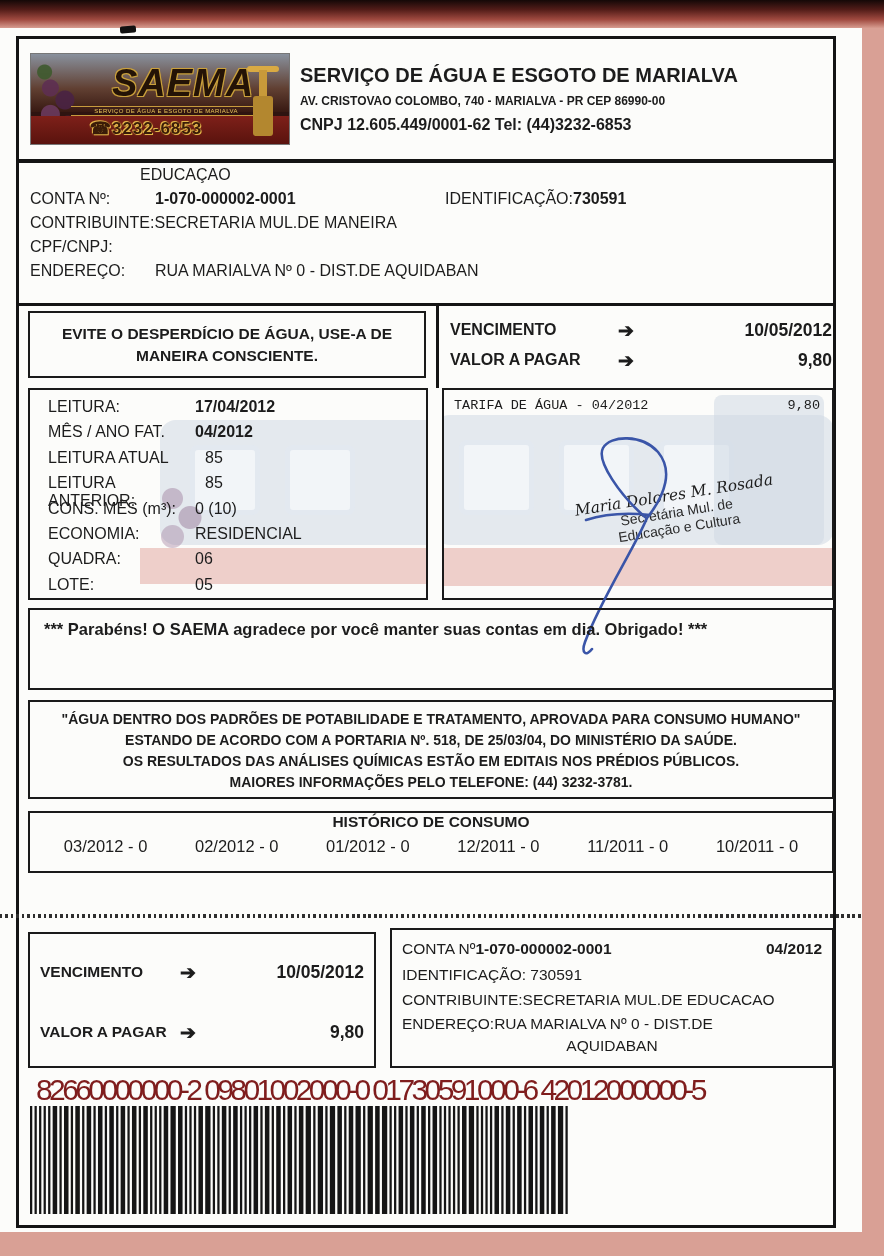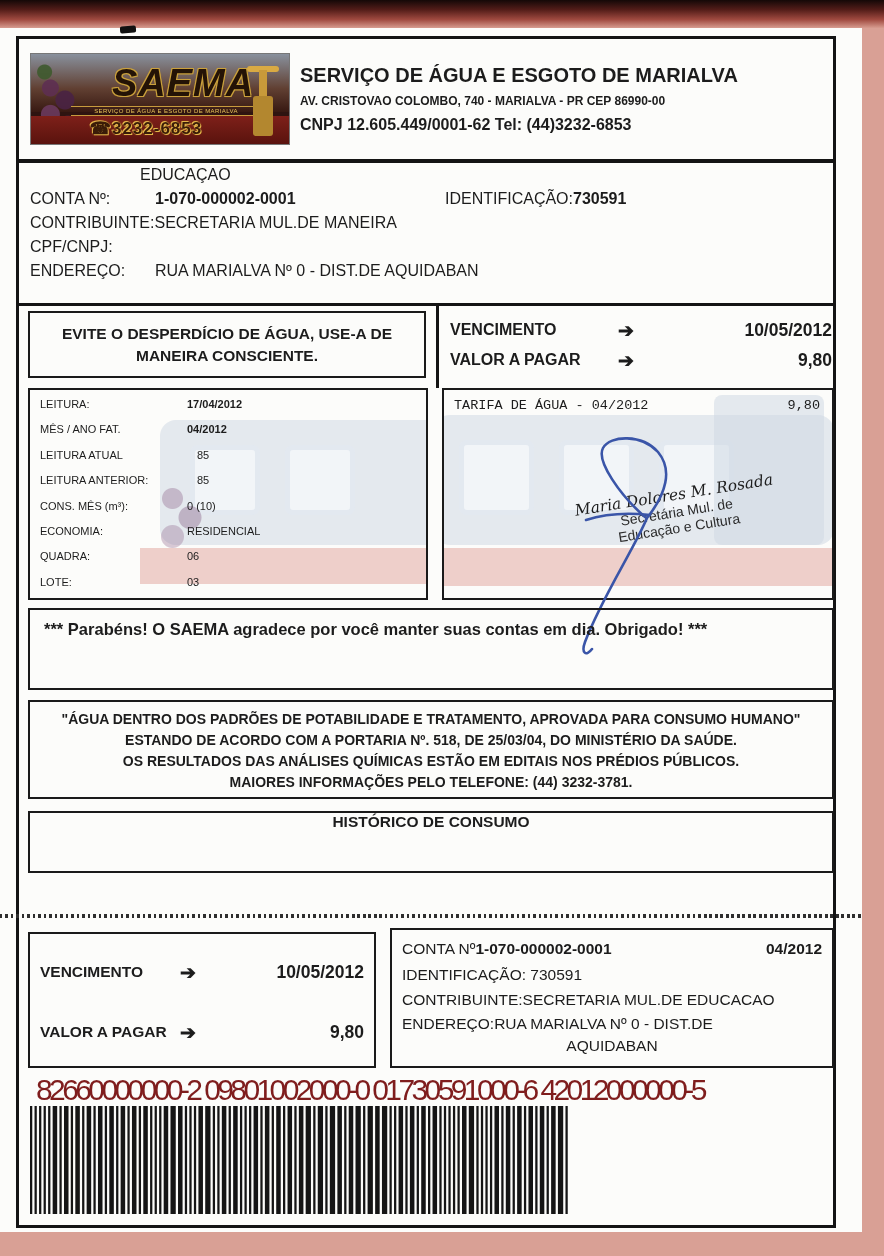--- a/index.html
+++ b/index.html
@@ -76,21 +76,21 @@
   
   .readbox { left:28px; top:388px; width:400px; height:212px; border:2px solid #1a1a1a; overflow:hidden; }
   .tarbox  { left:442px; top:388px; width:392px; height:212px; border:2px solid #1a1a1a; overflow:hidden; }
   .wm-pipes { position:absolute; background:#cfd8e3; opacity:.55; border-radius:16px; }
   .wm-letter { position:absolute; background:#f4f7fa; border:5px solid #e3e9f1; border-radius:8px; opacity:.9; }
   .wm-red { position:absolute; background:#dfa29a; opacity:.5; }
   .wm-grapes { position:absolute; width:70px; height:95px; opacity:.35;
     background:radial-gradient(circle at 35% 30%, #8a5f86 0 10px, transparent 11px),
                radial-gradient(circle at 60% 50%, #7a4f78 0 11px, transparent 12px),
                radial-gradient(circle at 35% 70%, #936a90 0 11px, transparent 12px); }
-  .read-rows { position:relative; padding:8px 0 0 10px; font-size:11px; }
+  .read-rows { position:relative; padding:8px 0 0 18px; font-size:16px; }
   .read-row { height:25.4px; display:flex; }
   .read-row .rl { width:147px; }
   .read-row .rv { }
   .read-row.ind .rv { padding-left:10px; }
   .read-row.b .rv { font-weight:bold; }
   .tar-line { position:relative; display:flex; padding:8px 12px 0 10px;
     font-family:"Liberation Mono", monospace; font-size:13.5px; }
   .tar-line .td { flex:1; }
   .tar-line .tv { }
 
@@ -218,21 +218,21 @@
       <div class="read-row">
           <span class="rl">ECONOMIA:</span>
           <span class="rv">RESIDENCIAL</span>
         </div>
       <div class="read-row">
           <span class="rl">QUADRA:</span>
           <span class="rv">06</span>
         </div>
       <div class="read-row">
           <span class="rl">LOTE:</span>
-          <span class="rv">03</span>
+          <span class="rv">05</span>
         </div>
     </div>
   </div>
 
   <div class="abs tarbox">
     <div class="wm-pipes" style="left:-10px; top:25px; width:400px; height:130px;"></div>
     <div class="wm-letter" style="left:15px; top:50px; width:75px; height:75px;"></div>
     <div class="wm-letter" style="left:115px; top:50px; width:75px; height:75px;"></div>
     <div class="wm-letter" style="left:215px; top:50px; width:75px; height:75px;"></div>
     <div class="wm-pipes" style="left:270px; top:5px; width:110px; height:150px; border-radius:8px;"></div>
@@ -259,20 +259,28 @@
 
   <div class="abs noticebox">
     <div>"ÁGUA DENTRO DOS PADRÕES DE POTABILIDADE E TRATAMENTO, APROVADA PARA CONSUMO HUMANO"</div>
     <div>ESTANDO DE ACORDO COM A PORTARIA Nº. 518, DE 25/03/04, DO MINISTÉRIO DA SAÚDE.</div>
     <div>OS RESULTADOS DAS ANÁLISES QUÍMICAS ESTÃO EM EDITAIS NOS PRÉDIOS PÚBLICOS.</div>
     <div>MAIORES INFORMAÇÕES PELO TELEFONE: (44) 3232-3781.</div>
   </div>
 
   <div class="abs histbox">
     <div class="hist-title">HISTÓRICO DE CONSUMO</div>
+    <div class="hist-row">
+      <span>03/2012 - 0</span>
+      <span>02/2012 - 0</span>
+      <span>01/2012 - 0</span>
+      <span>12/2011 - 0</span>
+      <span>11/2011 - 0</span>
+      <span>10/2011 - 0</span>
+    </div>
   </div>
 
   <div class="abs dotline"></div>
 
   <div class="abs stub-left">
     <div class="stub-lrow">
       <span class="dlab">VENCIMENTO</span>
       <span class="darr">➔</span>
       <span class="dval">10/05/2012</span>
     </div>

